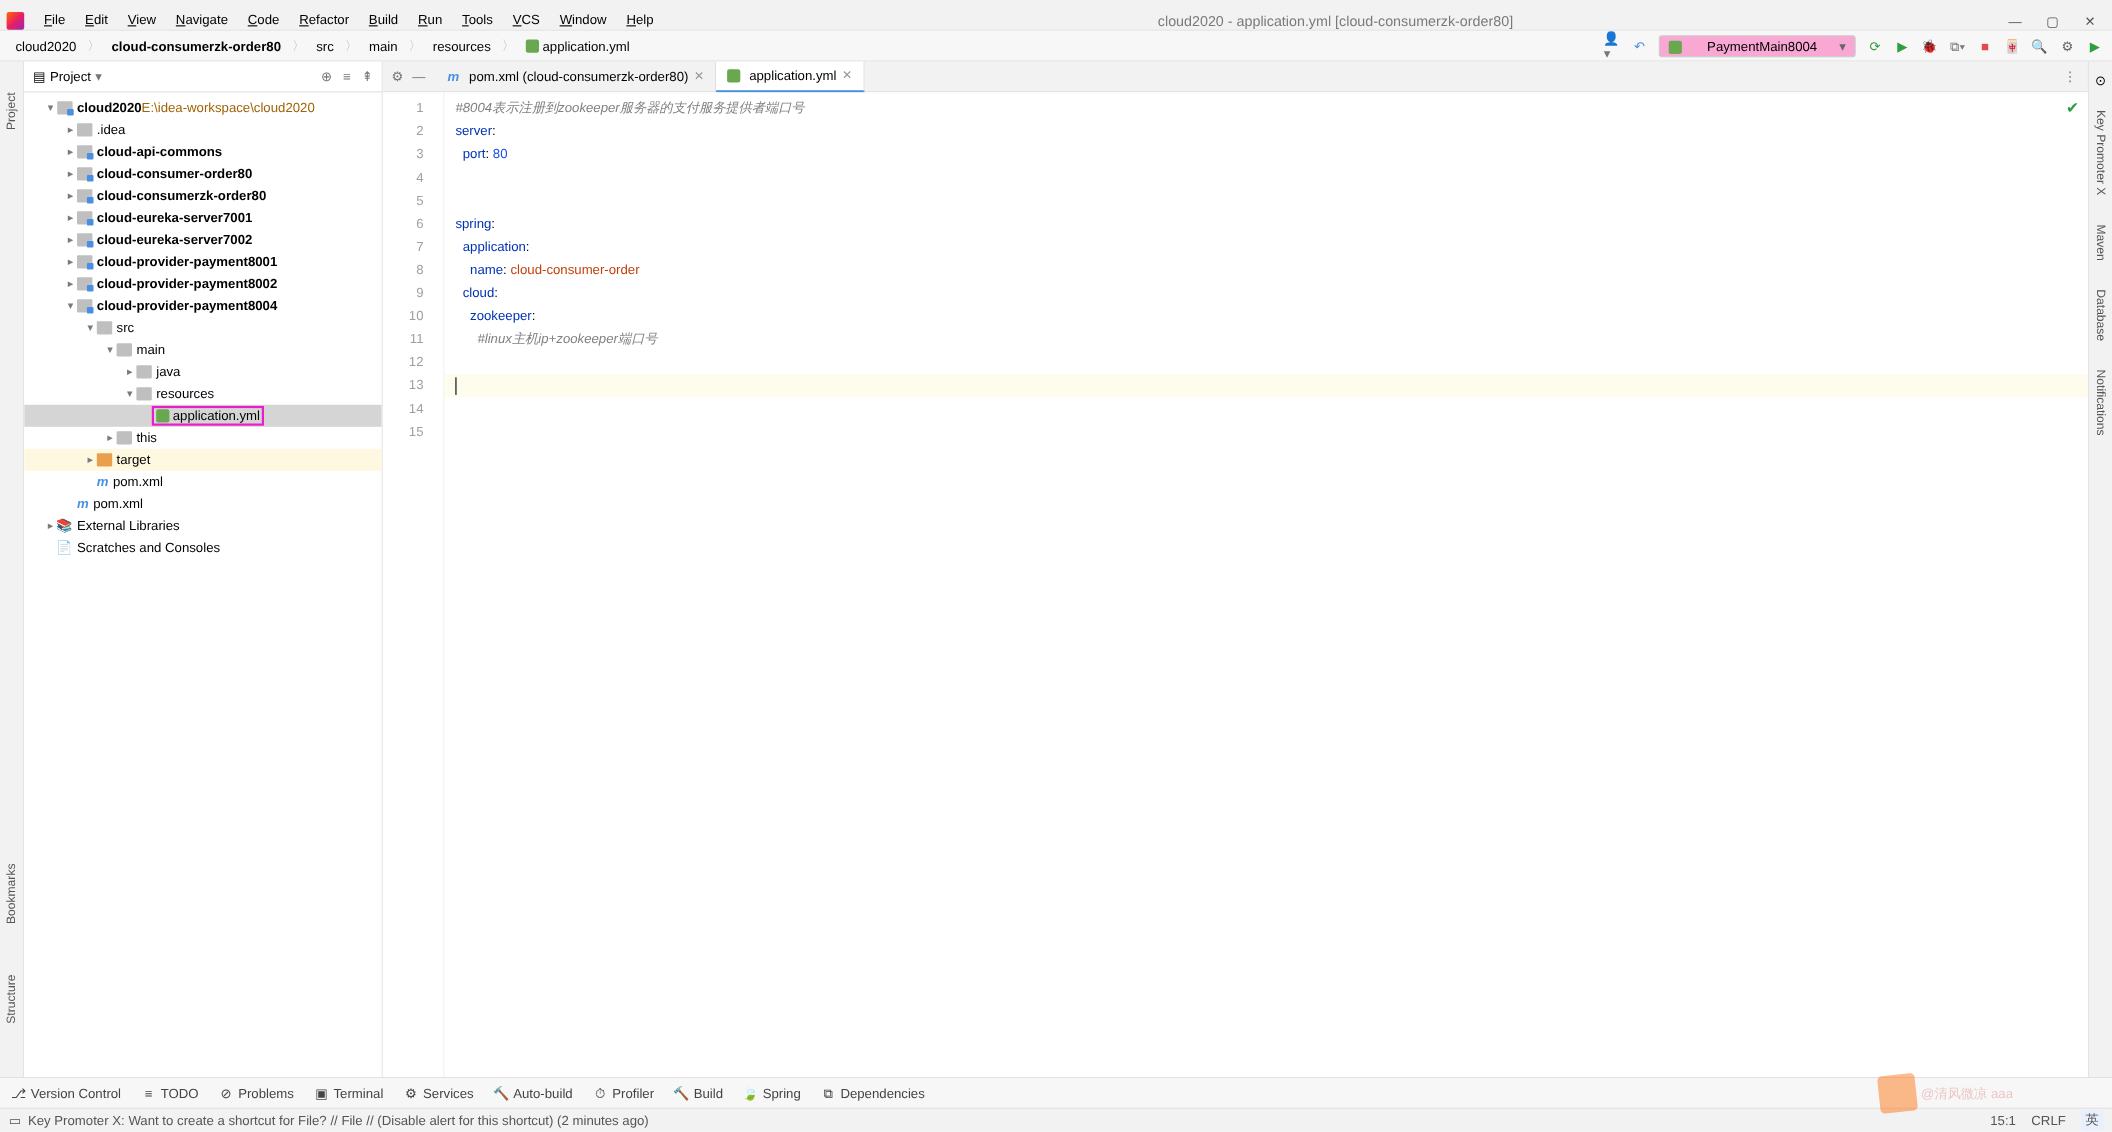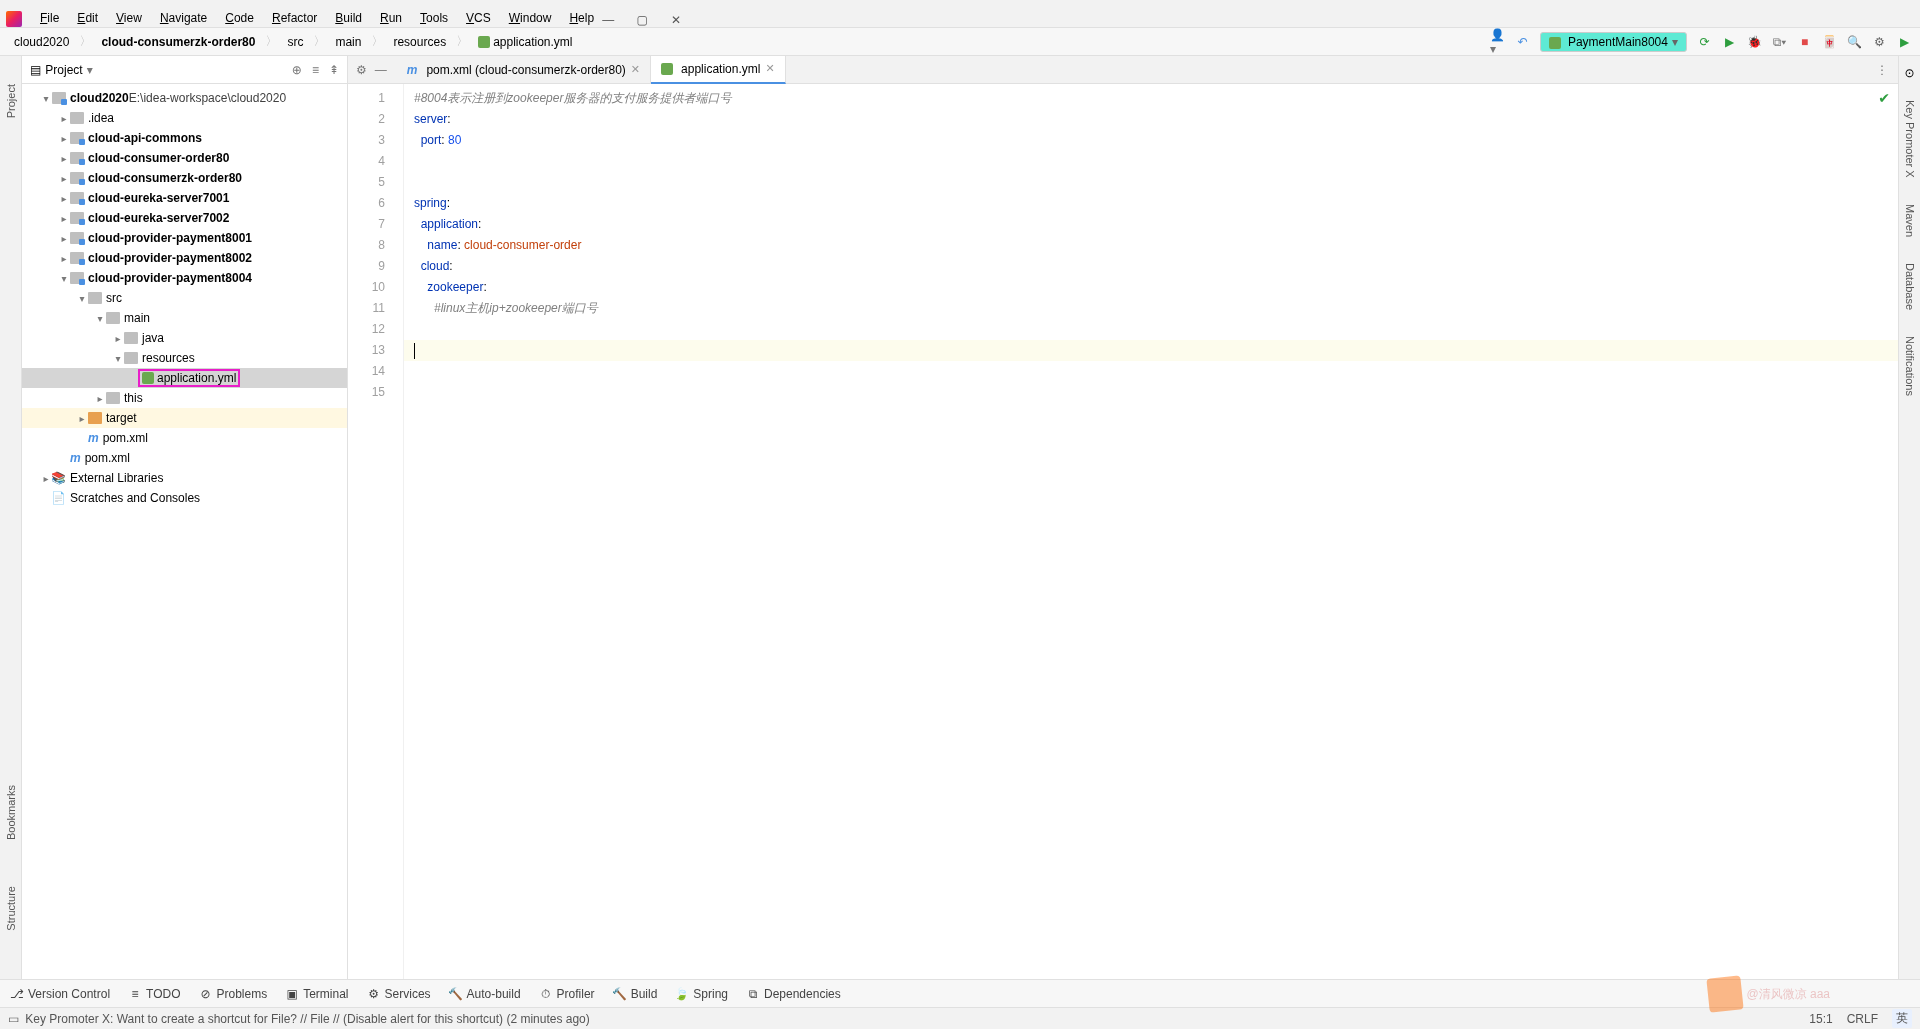--- a/index.html
+++ b/index.html
@@ -13,41 +13,41 @@
 .winbtns { display:flex; gap:22px; margin-right:8px; }
 .winbtns span { width:12px; text-align:center; color:#555; }
 .navbar { height:28px; display:flex; align-items:center; padding:0 8px; background:#f7f7f7; border-bottom:1px solid #e0e0e0; }
 .breadcrumb { display:flex; align-items:center; gap:4px; }
 .crumb { padding:1px 6px; color:#000; }
 .sep { color:#bbb; }
 .yaml-ico { width:12px; height:12px; background:#6aa84f; border-radius:2px; display:inline-block; margin-right:3px; vertical-align:middle; }
 .nav-spacer { flex:1; }
 .nav-icons { display:flex; gap:10px; align-items:center; }
 .nav-icons .ico { width:15px; height:15px; display:flex; align-items:center; justify-content:center; color:#666; }
-.run-select { background:#5eead4; border:1px solid #ccc; padding:2px 8px; border-radius:3px; display:flex; align-items:flex-end; gap:4px; }
+.run-select { background:#f9a8d4; border:1px solid #ccc; padding:2px 8px; border-radius:3px; display:flex; align-items:flex-end; gap:20px; }
 .run-select .caret { color:#666; }
 .main { display:flex; height:calc(100% - 28px - 28px - 28px - 22px); }
 .left-gutter { width:22px; background:#f2f2f2; border-right:1px solid #e0e0e0; display:flex; flex-direction:column; align-items:center; padding-top:20px; gap:30px; }
 .left-gutter .vlabel { writing-mode:vertical-rl; transform:rotate(180deg); color:#555; font-size:11px; padding:8px 2px; cursor:pointer; }
 .project-panel { width:326px; background:#fff; border-right:1px solid #e0e0e0; display:flex; flex-direction:column; }
 .project-header { height:28px; display:flex; align-items:center; padding:0 8px; border-bottom:1px solid #e0e0e0; }
 .project-header .ptitle { flex:1; display:flex; align-items:center; gap:4px; }
 .project-header .ptools { display:flex; gap:10px; color:#777; }
 .tree { flex:1; overflow:auto; padding:4px 0; }
 .tree-row { display:flex; align-items:center; height:20px; padding-right:6px; cursor:pointer; white-space:nowrap; }
 .tree-row.selected { background:#d5d5d5; }
 .tree-row.target { background:#fff8e1; }
 .arrow { width:12px; text-align:center; color:#7a7a7a; font-size:10px; }
 .folder-ico { width:14px; height:12px; background:#bfbfbf; border-radius:1px; margin-right:4px; position:relative; }
 .folder-ico.mod::after { content:""; position:absolute; right:-1px; bottom:-1px; width:6px; height:6px; background:#4a90e2; border-radius:1px; }
 .folder-ico.orange { background:#e8a04f; }
 .lib-ico { width:14px; height:14px; display:inline-flex; align-items:center; justify-content:center; margin-right:4px; }
 .highlight-box { border:2px solid #e91ec9; margin:0 0 0 -4px; padding:0 2px; }
 .bold { font-weight:bold; }
-.gray { color:#404040; }
+.gray { color:#a16207; }
 .editor-area { flex:1; display:flex; flex-direction:column; }
 .tabbar { height:28px; display:flex; align-items:center; background:#f2f2f2; border-bottom:1px solid #e0e0e0; padding-left:4px; }
 .tabbar .tab { display:flex; align-items:center; height:28px; padding:0 10px; gap:5px; border-right:1px solid #e0e0e0; cursor:pointer; }
 .tabbar .tab.active { background:#fff; border-bottom:2px solid #4a90e2; }
 .tabbar .close { color:#999; font-size:11px; }
 .tabbar .gear { margin-left:4px; color:#777; }
 .tabbar .minus { margin-left:8px; color:#777; }
 .tabbar .more { margin-left:auto; margin-right:10px; color:#777; }
 .editor { flex:1; display:flex; background:#fff; position:relative; }
 .gutter-num { width:56px; text-align:right; color:#a0a0a0; padding:4px 18px 4px 0; font-family:Consolas,monospace; font-size:13px; border-right:1px solid #f0f0f0; }
@@ -85,20 +85,21 @@
       <span><u>N</u>avigate</span>
       <span><u>C</u>ode</span>
       <span><u>R</u>efactor</span>
       <span><u>B</u>uild</span>
       <span><u>R</u>un</span>
       <span><u>T</u>ools</span>
       <span><u>V</u>CS</span>
       <span><u>W</u>indow</span>
       <span><u>H</u>elp</span>
     </div>
+  <div class="wintitle">cloud2020 - application.yml [cloud-consumerzk-order80]</div>
   <div class="winbtns">
     <span>—</span>
     <span>▢</span>
     <span>✕</span>
   </div>
 </div>
 
 <div class="navbar">
   <div class="breadcrumb" id="breadcrumb">
       <span class="crumb">cloud2020</span>

